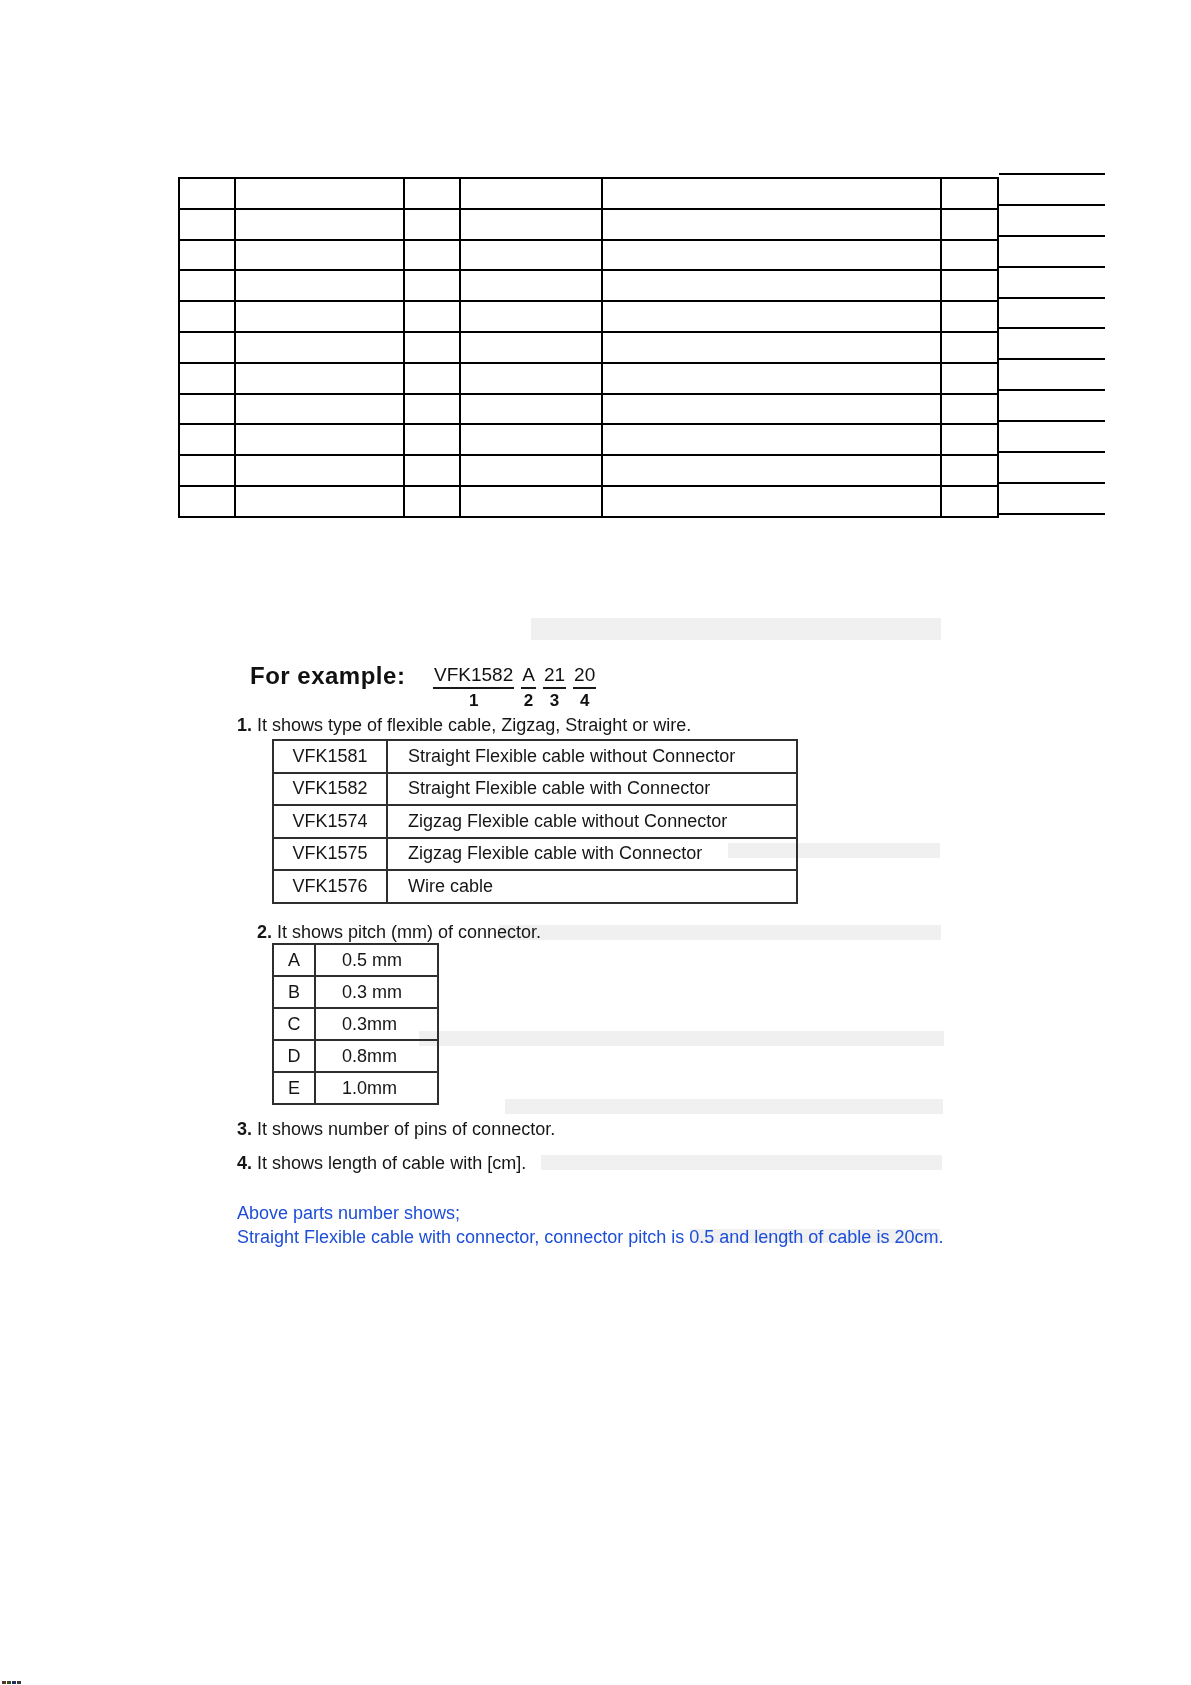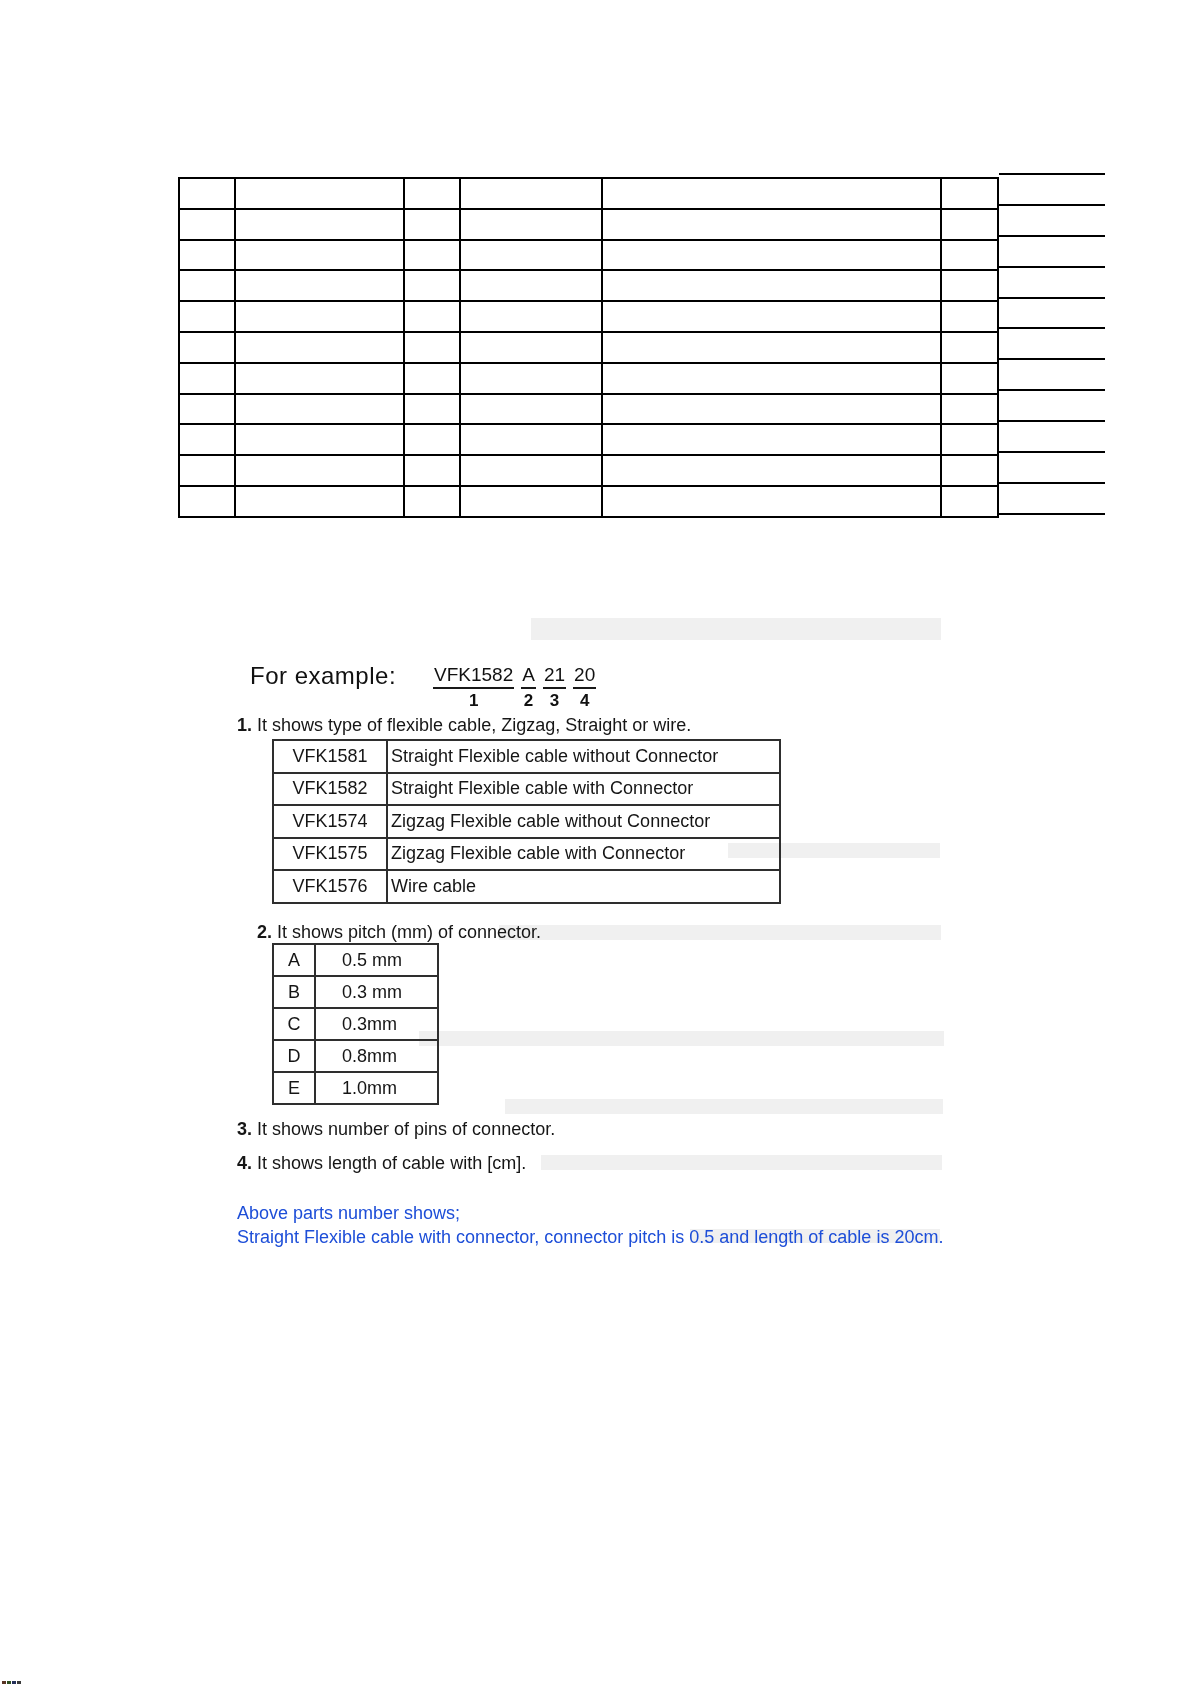--- a/index.html
+++ b/index.html
@@ -15,36 +15,36 @@
   
   .parts-table-wrap{position:absolute;left:178px;top:177px;}
   .parts-table{border-collapse:collapse;table-layout:fixed;width:819px;}
   .parts-table td{border:2px solid #000;height:28.8px;padding:0;}
   .tail-col{position:absolute;left:999px;top:173px;width:106px;}
   .tail-row{height:28.9px;border-bottom:2px solid #000;}
   .tail-row:first-child{border-top:2px solid #000;}
   
   .example-heading{
     position:absolute;left:250px;top:662px;
-    font-size:24px;letter-spacing:0.5px;color:#111;
+    font-size:24px;letter-spacing:0.5px;color:#111;font-weight:bold;
   }
   .example-code{position:absolute;left:433px;top:664px;font-size:19px;color:#111;white-space:nowrap;}
   .code-part{display:inline-block;margin-right:7px;vertical-align:top;text-align:center;}
   .code-part .code{display:block;border-bottom:2px solid #191919;padding:0 1px 1px 1px;}
   .code-part .idx{display:block;font-weight:bold;font-size:17px;margin-top:2px;border:none;}
   
   .item{position:absolute;left:237px;font-size:18px;line-height:22px;color:#161616;white-space:nowrap;}
   .item b{font-weight:bold;}
   
   .ctable{border-collapse:collapse;position:absolute;table-layout:fixed;}
   .ctable td{border:2px solid #2e2e2e;font-size:18px;color:#151515;padding:0;}
   .t-cable{left:272px;top:739px;}
   .t-cable td{height:30.5px;margin-left:45px;}
   .t-cable .c1{width:112px;text-align:center;}
-  .t-cable .c2{width:388px;padding-left:3px;}
+  .t-cable .c2{width:388px;padding-left:20px;}
   .t-pitch{left:272px;top:943px;}
   .t-pitch td{height:30px;}
   .t-pitch .c1{width:40px;text-align:center;}
   .t-pitch .c2{width:95px;padding-left:26px;}
   
   .footer-note{position:absolute;left:237px;top:1202px;font-size:18px;line-height:23.5px;color:#1d4ed8;white-space:nowrap;}
   
   .band{position:absolute;background:#f0f0f0;}
   .scan-mark{position:absolute;left:2px;top:1681px;display:flex;}
   .scan-mark span{width:4px;height:3px;display:inline-block;margin-right:1px;}

